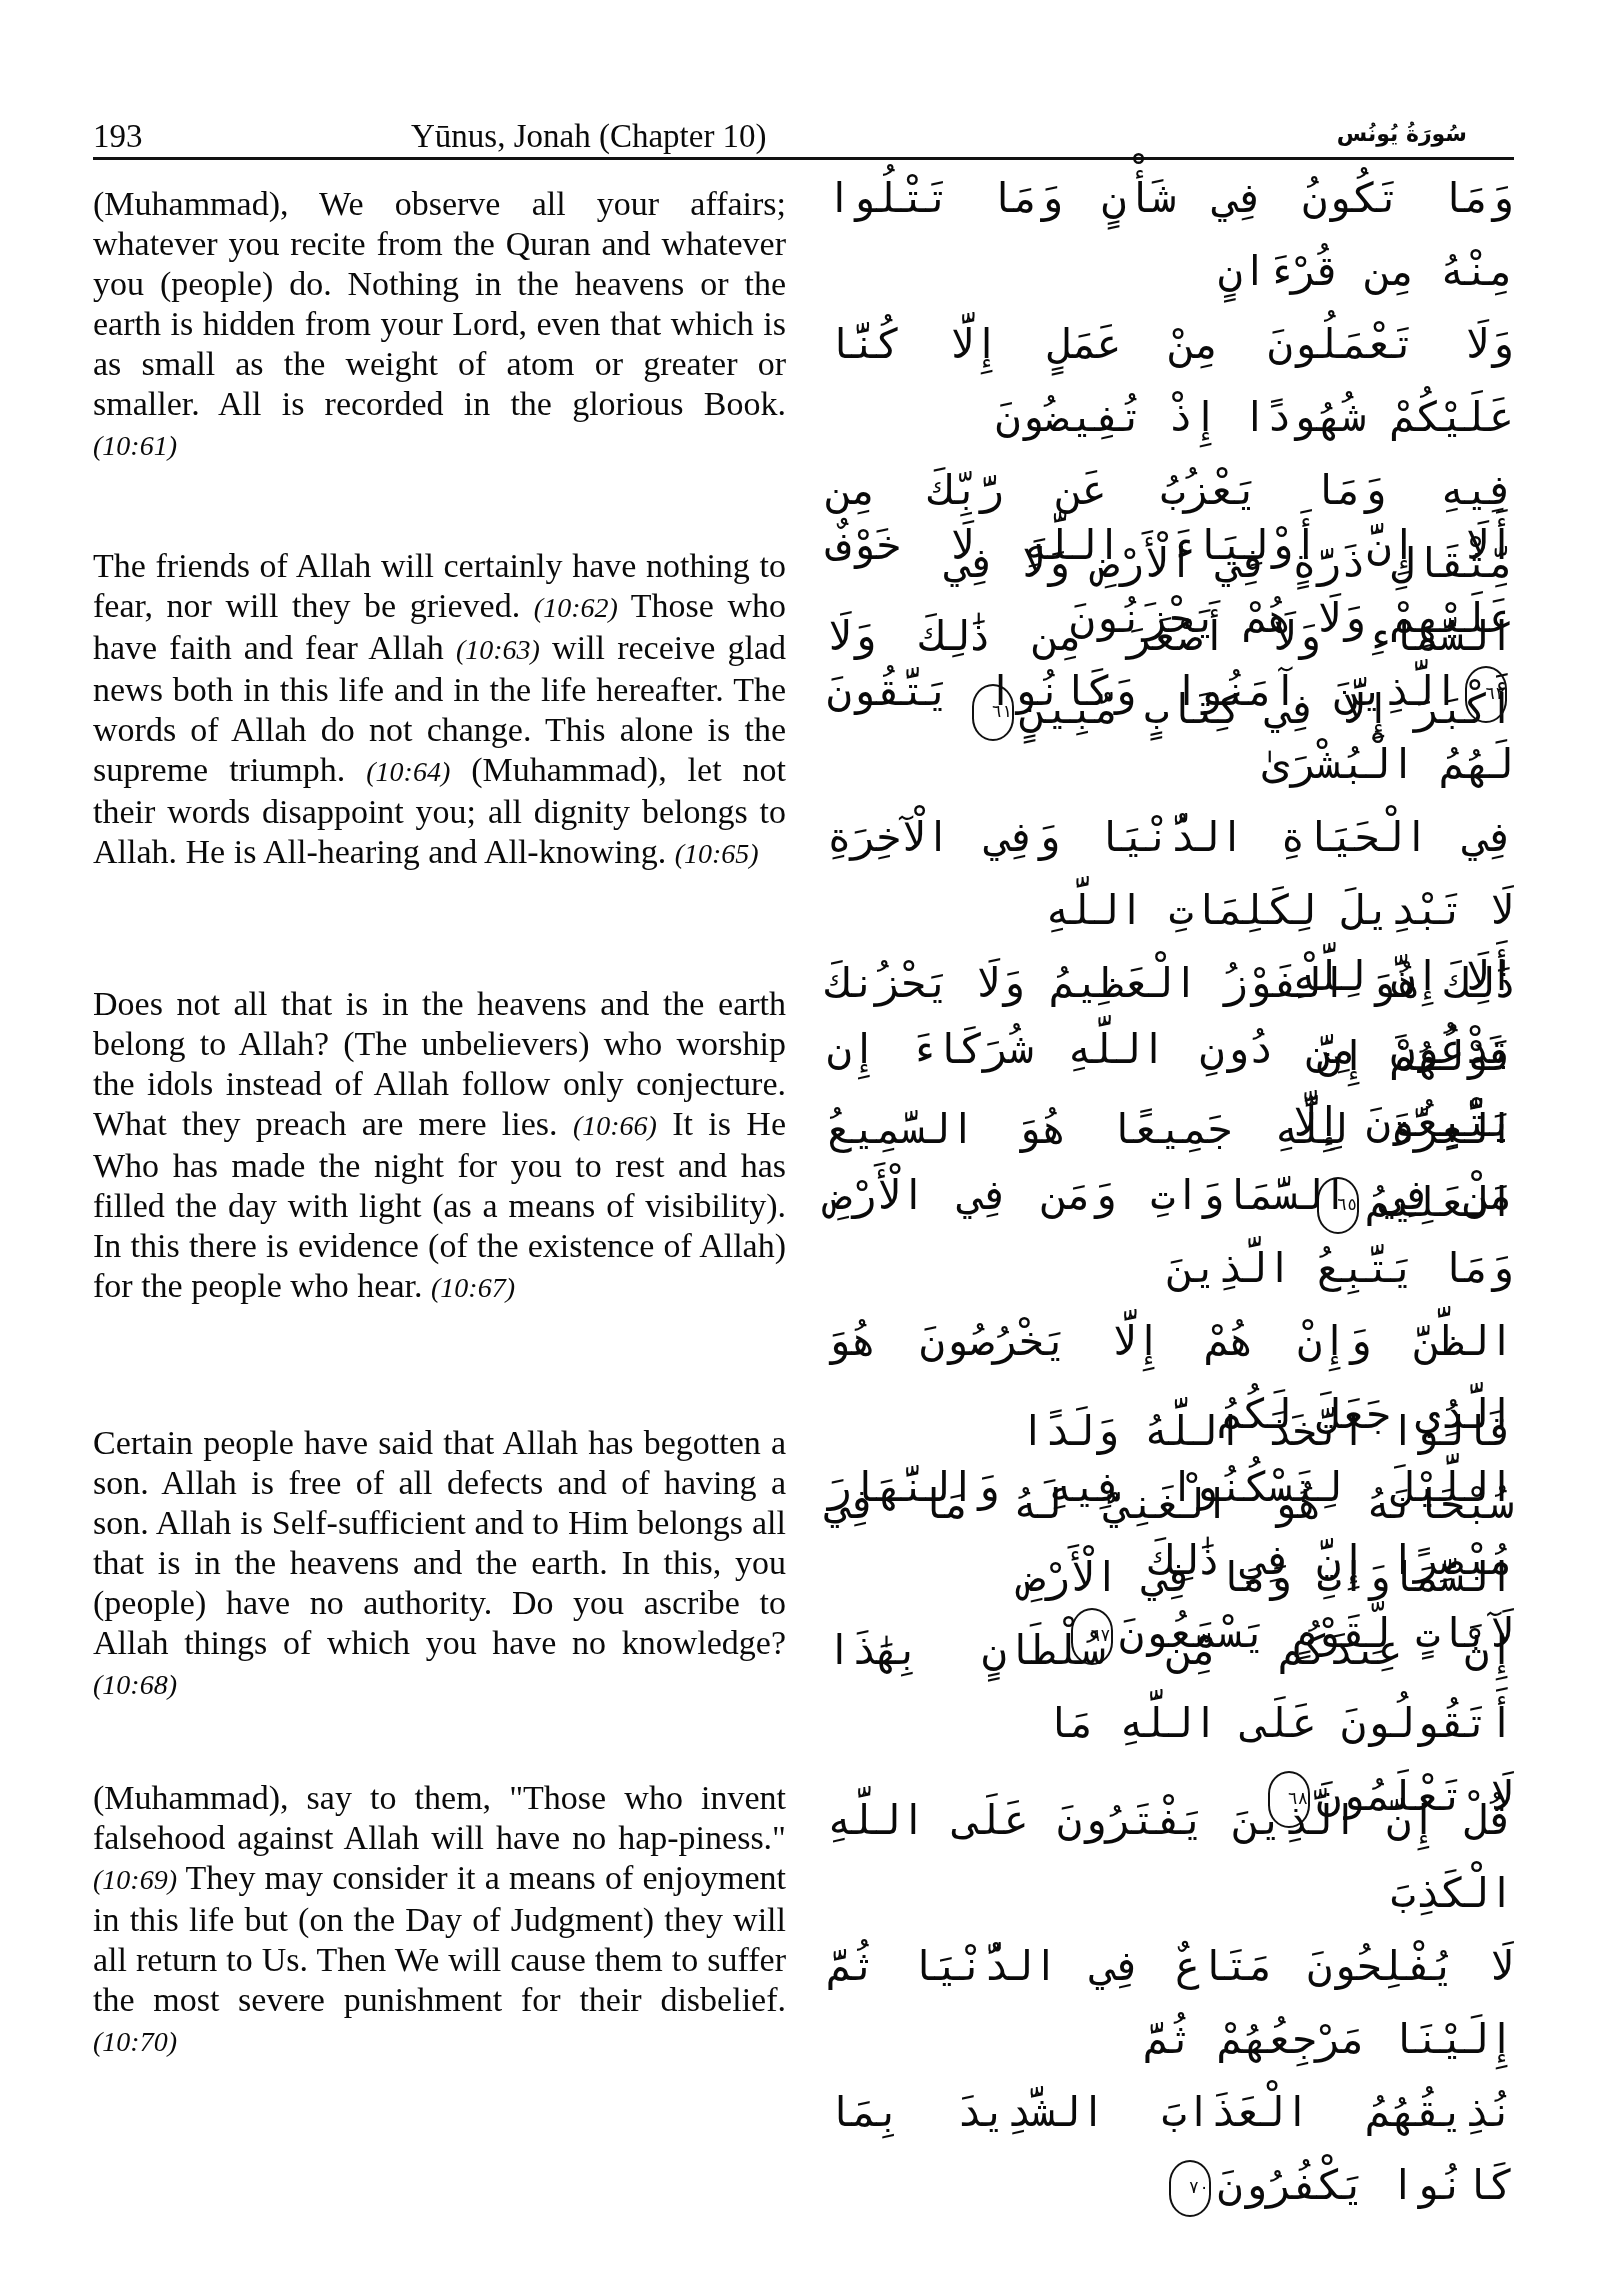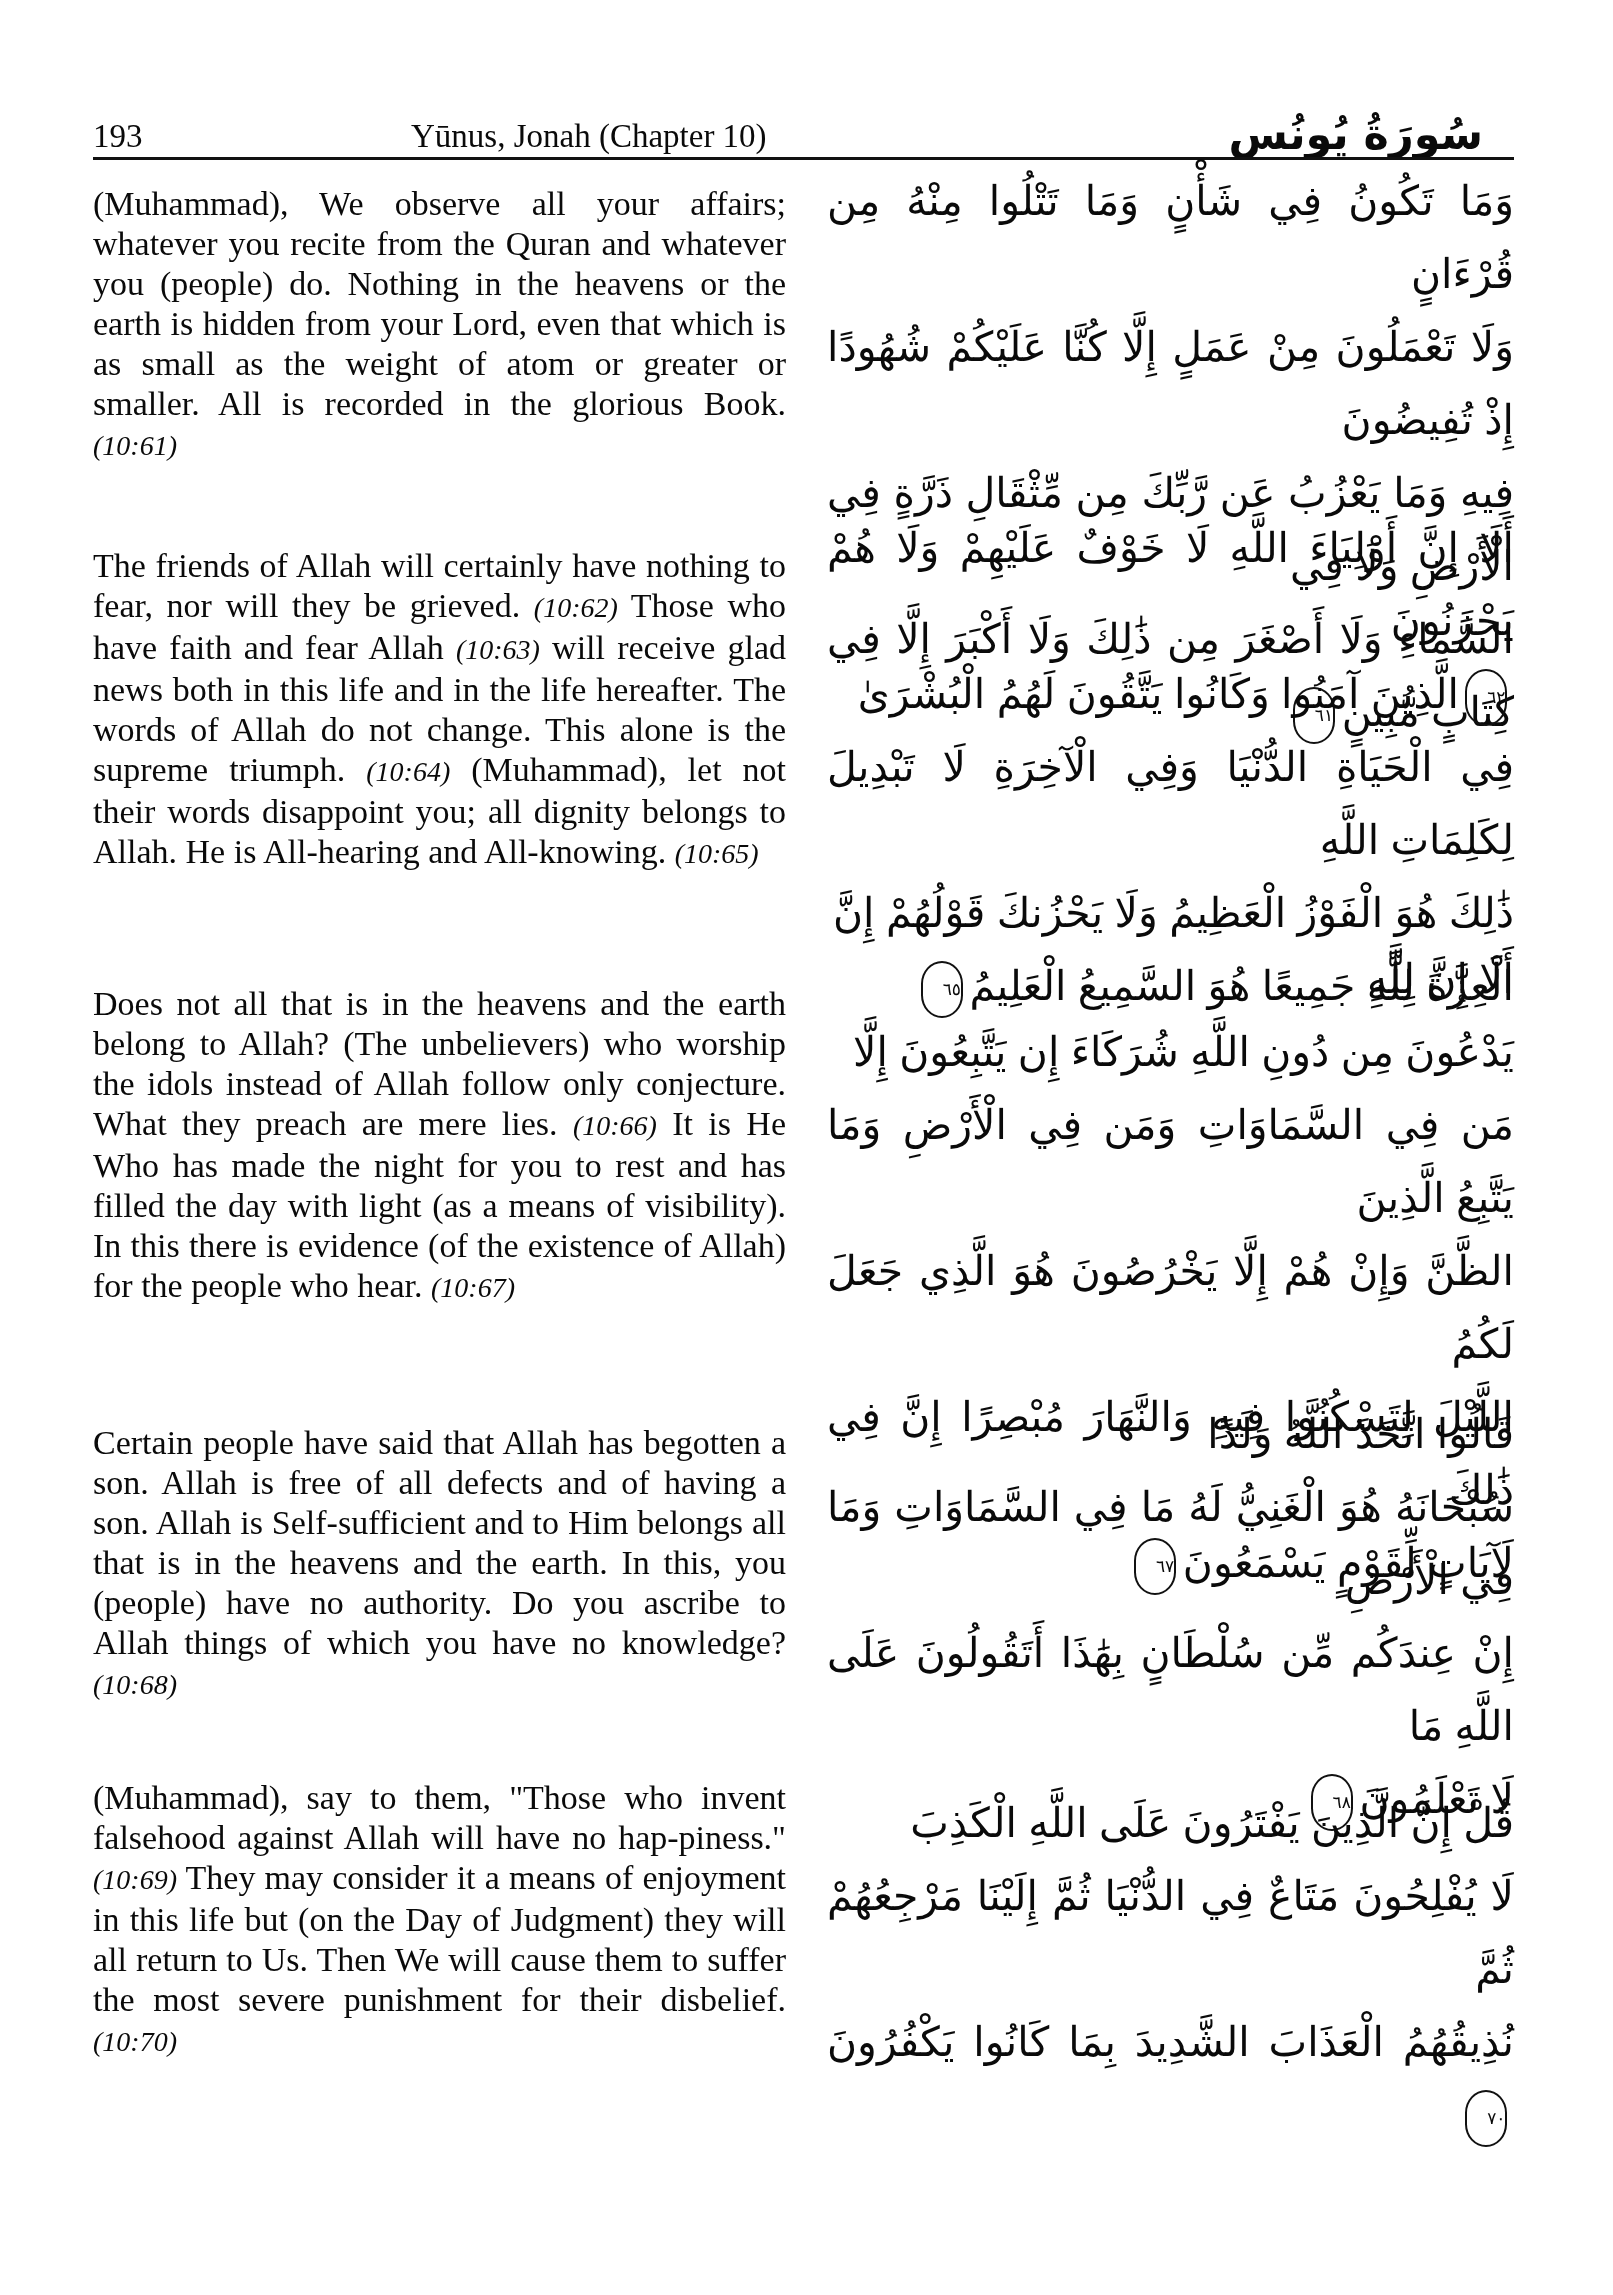--- a/index.html
+++ b/index.html
@@ -2,28 +2,28 @@
 <html style="font-size:13.2px"><head>
 <meta charset="utf-8">
 <style>
   html, body { margin: 0; padding: 0; background: #ffffff; }
   body { width: 1613px; height: 2295px; position: relative; overflow: hidden; color: #0a0a0a; }
   .page { position: absolute; left: 0; top: 0; width: 1613px; height: 2295px; }
 
   .header { position: absolute; left: 93px; top: 116px; width: 1431px; height: 41px; }
   .page-num { position: absolute; left: 0; top: 0; font-family: "Liberation Serif", serif; font-size: 33px; line-height: 41px; }
   .chapter-title { position: absolute; left: 318px; top: 0; font-family: "Liberation Serif", serif; font-size: 33px; line-height: 41px; }
-  .surah-name { position: absolute; right: 41px; top: -6.6px; font-family: "DejaVu Sans", sans-serif; font-size: 43px; line-height: 50px; direction: rtl; font-weight: bold; }
+  .surah-name { position: absolute; right: 57px; top: -6.6px; font-family: "DejaVu Sans", sans-serif; font-size: 22px; line-height: 50px; direction: rtl; font-weight: bold; }
   .header-rule { position: absolute; left: 93px; top: 157px; width: 1421px; height: 2.5px; background: #111; }
 
   .verse-block { position: absolute; left: 93px; width: 693px; }
   .en { font-family: "Liberation Serif", serif; font-size: 34px; line-height: 40px; text-align: justify; hyphens: manual; }
   .ref { font-size: 28px; font-style: italic; }
 
-  .ar-block { position: absolute; left: 827px; width: 687px; direction: rtl; text-align: justify; text-align-last: right; font-family: Liberation Sans, sans-serif; font-size: 41px; line-height: 73px; }
+  .ar-block { position: absolute; left: 827px; width: 687px; direction: rtl; text-align: justify; text-align-last: right; font-family: Liberation Mono, monospace; font-size: 41px; line-height: 73px; }
   .ayah-mark { display: inline-block; width: 38px; height: 53px; border: 2.5px solid #111; border-radius: 50% / 40%; text-align: center; font-size: 17px; line-height: 53px; vertical-align: middle; margin: 0 6.6px; direction: rtl; }
 </style>
 </head>
 <body>
 
 <div class="page">
 
   <div class="header">
     <span class="page-num">193</span>
     <span class="chapter-title">Yūnus, Jonah (Chapter 10)</span>

